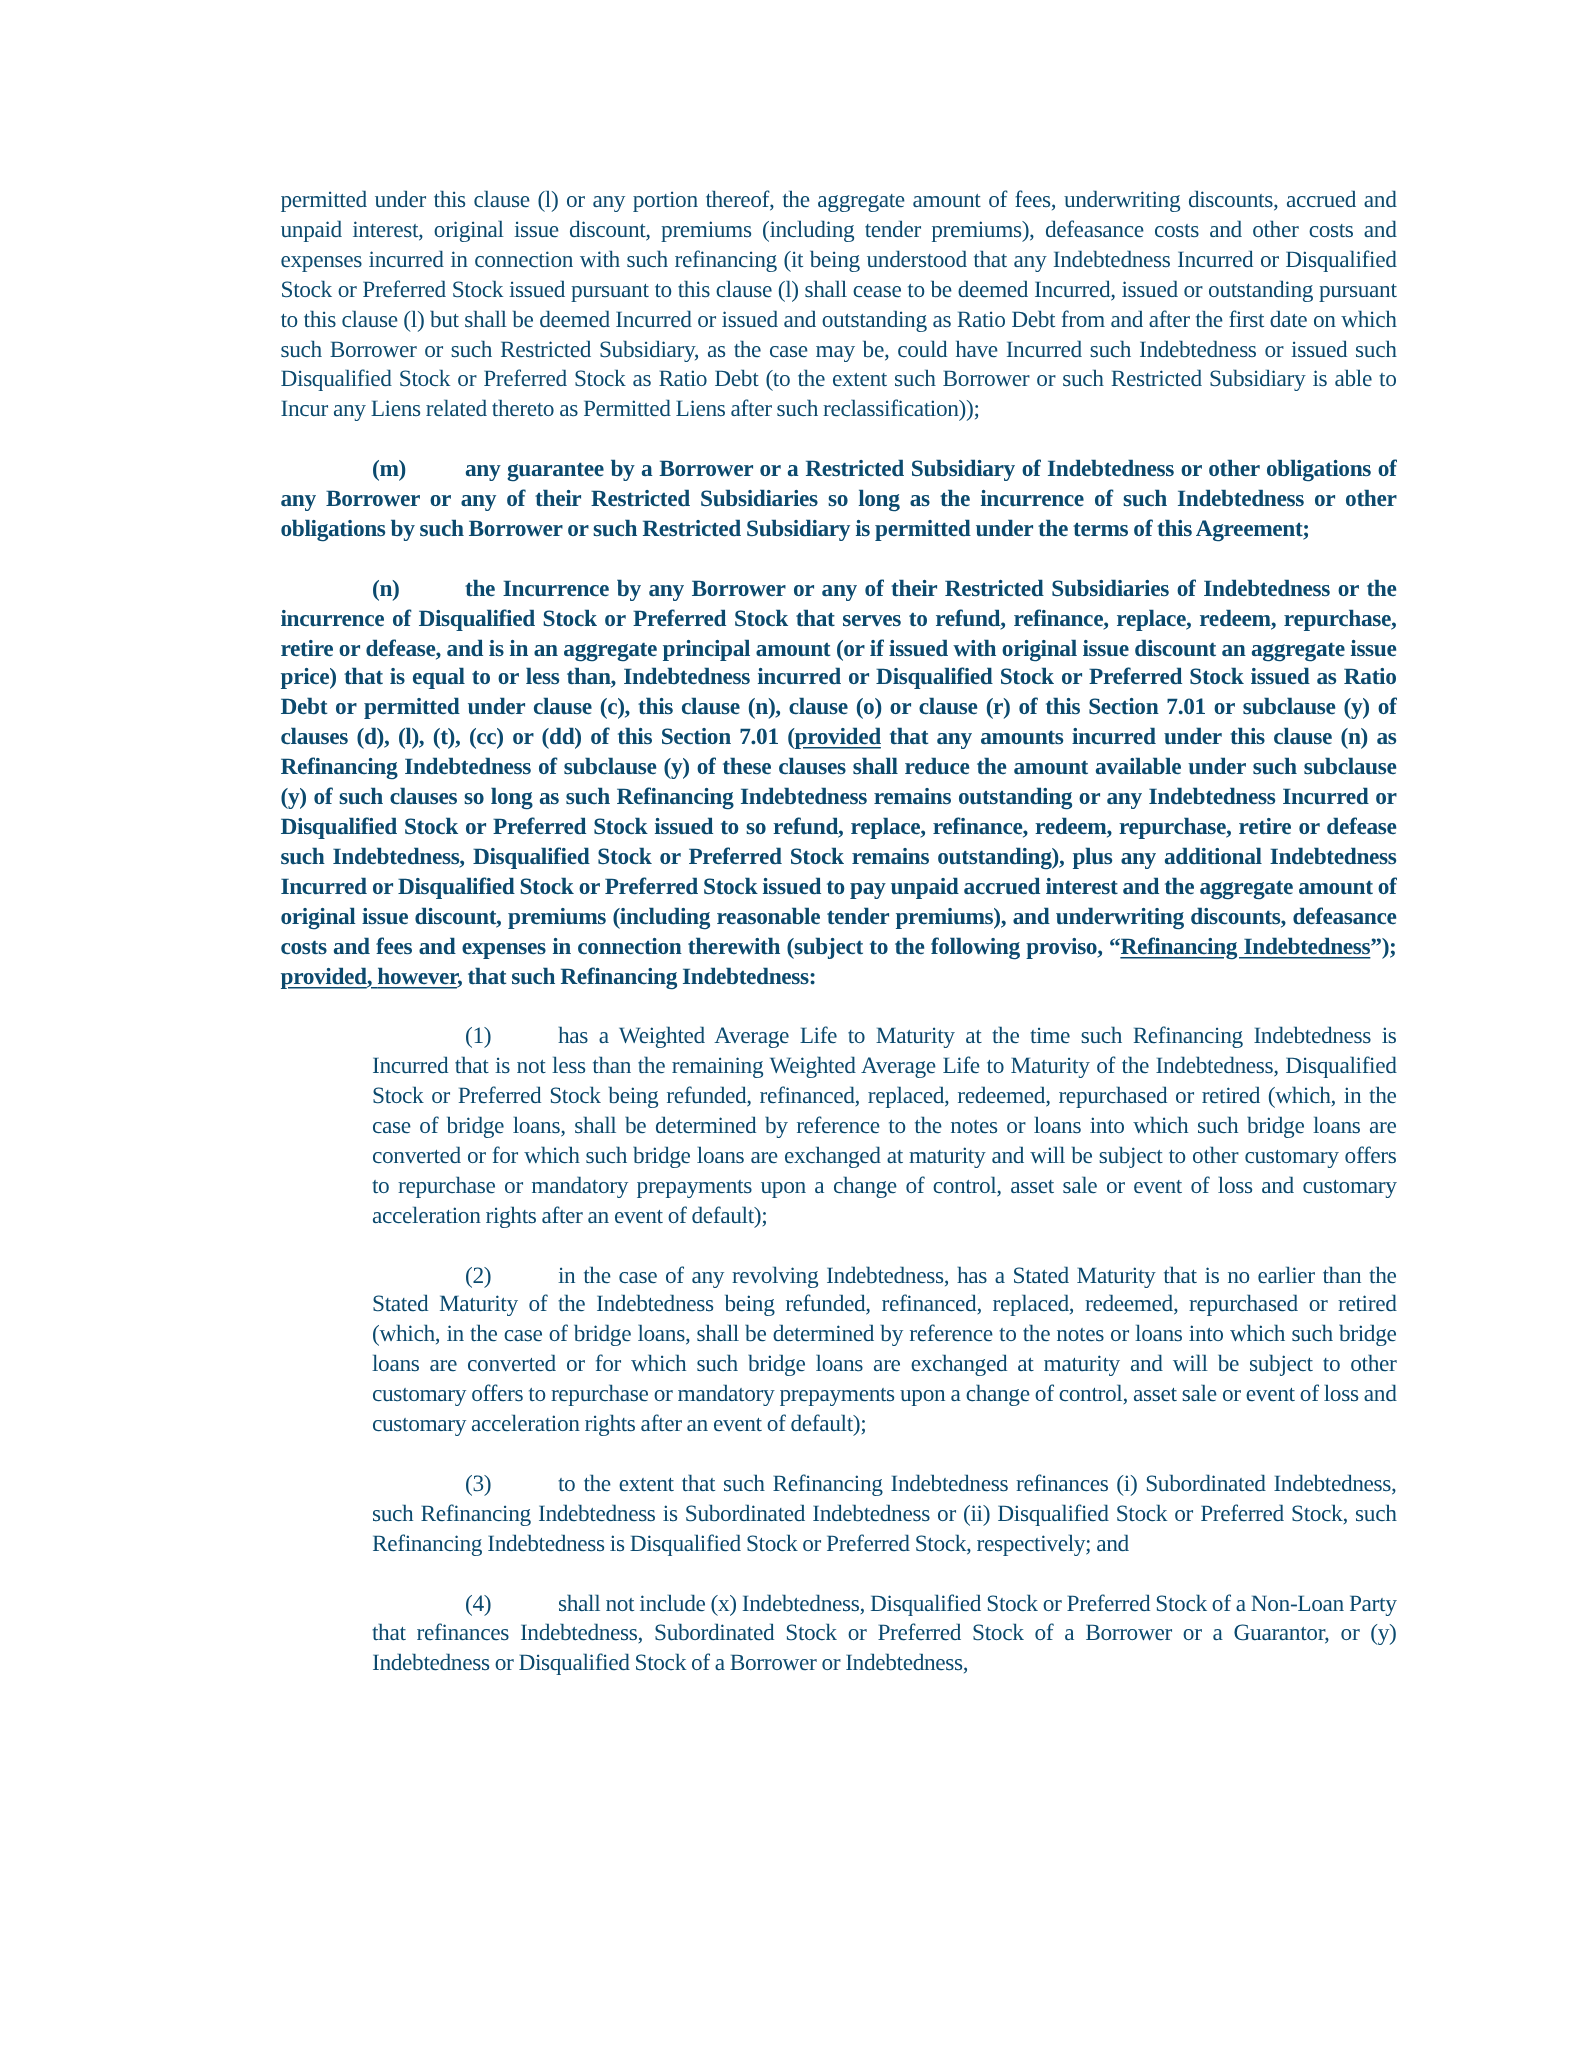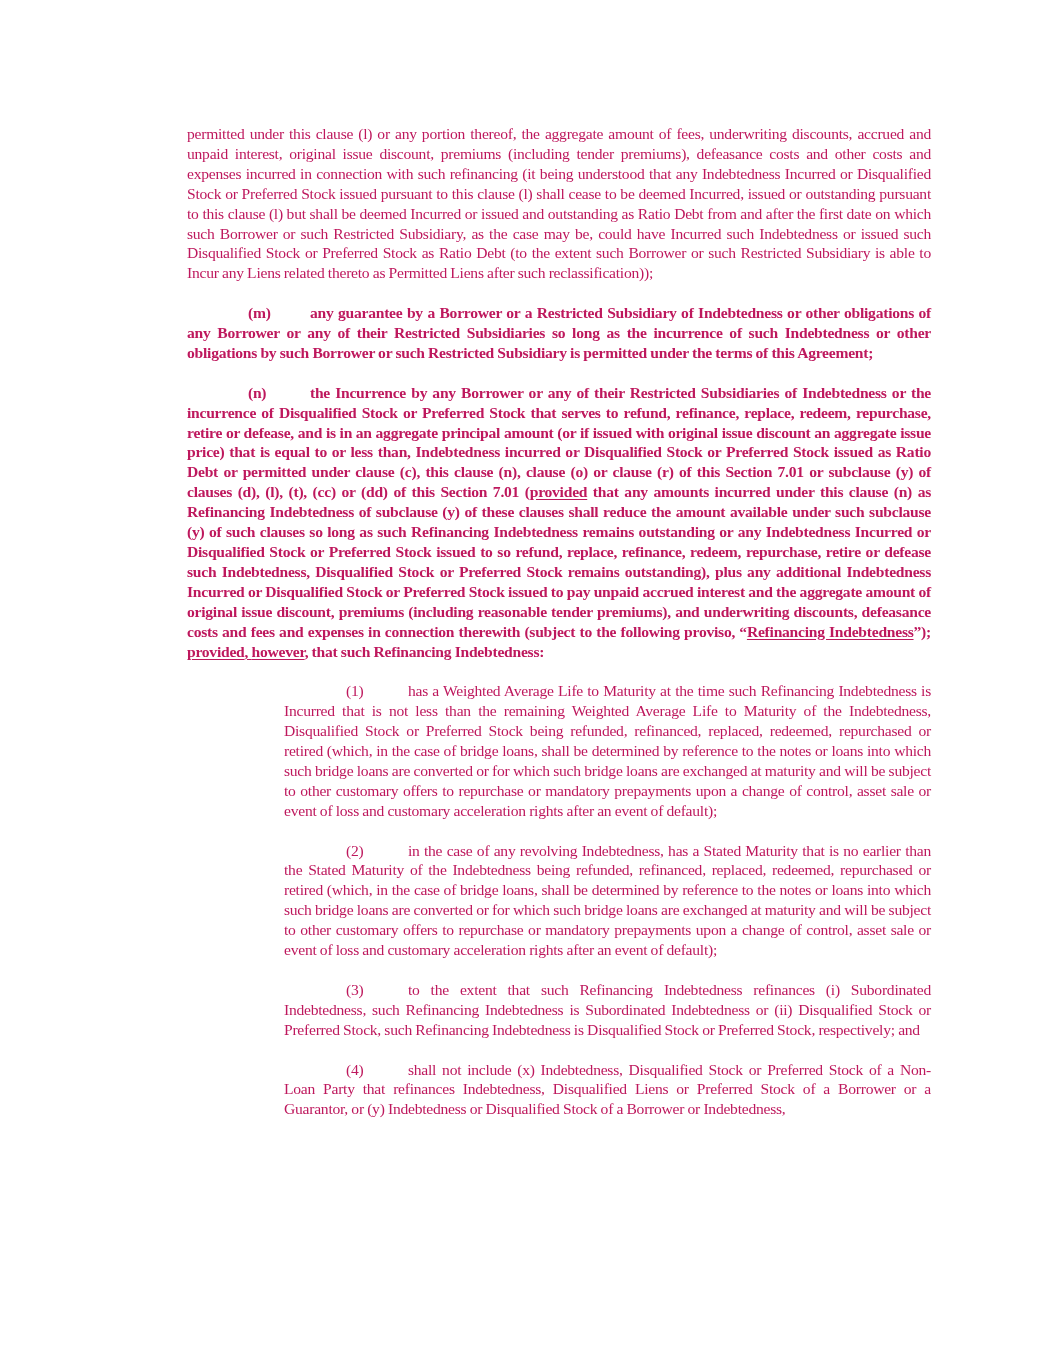--- a/index.html
+++ b/index.html
@@ -1,24 +1,24 @@
 <!DOCTYPE html>
 <html><head>
 <meta charset="utf-8">
 <style>
   html, body { margin: 0; padding: 0; background: #ffffff; }
   body { width: 1055px; height: 1365px; position: relative; overflow: hidden; }
   .page {
     position: absolute; left: 187px; top: 124px; width: 744px;
     font-family: "Liberation Serif", "DejaVu Serif", serif;
-    font-size: 15.6px; line-height: 19.9px; color: #be185d;
+    font-size: 15.6px; line-height: 19.9px; color: #0c4a6e;
     text-align: justify; letter-spacing: -0.25px; word-spacing: -0.3px;
   }
   .para { margin: 0 0 19.9px 0; }
-  .indent-sub { margin-left: 97px; }
+  .indent-sub { margin-left: 61px; }
   .lbl { display: inline-block; }
   .first-top { text-indent: 61px; font-weight: bold; }
   .first-top .lbl, .first-sub .lbl { width: 62px; text-indent: 0; }
   .first-sub { text-indent: 62px; }
   .u { text-decoration: underline; text-underline-offset: 2px; }
   .para.last { margin-bottom: 0; }
 </style>
 </head>
 <body>
 
@@ -27,16 +27,16 @@
   <p class="para">permitted under this clause (l) or any portion thereof, the aggregate amount of fees, underwriting discounts, accrued and unpaid interest, original issue discount, premiums (including tender premiums), defeasance costs and other costs and expenses incurred in connection with such refinancing (it being understood that any Indebtedness Incurred or Disqualified Stock or Preferred Stock issued pursuant to this clause (l) shall cease to be deemed Incurred, issued or outstanding pursuant to this clause (l) but shall be deemed Incurred or issued and outstanding as Ratio Debt from and after the first date on which such Borrower or such Restricted Subsidiary, as the case may be, could have Incurred such Indebtedness or issued such Disqualified Stock or Preferred Stock as Ratio Debt (to the extent such Borrower or such Restricted Subsidiary is able to Incur any Liens related thereto as Permitted Liens after such reclassification));</p>
 
   <p class="para first-top"><span class="lbl">(m)</span><span>any guarantee by a Borrower or a Restricted Subsidiary of Indebtedness or other obligations of any Borrower or any of their Restricted Subsidiaries so long as the incurrence of such Indebtedness or other obligations by such Borrower or such Restricted Subsidiary is permitted under the terms of this Agreement;</span></p>
 
   <p class="para first-top"><span class="lbl">(n)</span><span>the Incurrence by any Borrower or any of their Restricted Subsidiaries of Indebtedness or the incurrence of Disqualified Stock or Preferred Stock that serves to refund, refinance, replace, redeem, repurchase, retire or defease, and is in an aggregate principal amount (or if issued with original issue discount an aggregate issue price) that is equal to or less than, Indebtedness incurred or Disqualified Stock or Preferred Stock issued as Ratio Debt or permitted under clause (c), this clause (n), clause (o) or clause (r) of this Section 7.01 or subclause (y) of clauses (d), (l), (t), (cc) or (dd) of this Section 7.01 (</span><span class="u">provided</span><span> that any amounts incurred under this clause (n) as Refinancing Indebtedness of subclause (y) of these clauses shall reduce the amount available under such subclause (y) of such clauses so long as such Refinancing Indebtedness remains outstanding or any Indebtedness Incurred or Disqualified Stock or Preferred Stock issued to so refund, replace, refinance, redeem, repurchase, retire or defease such Indebtedness, Disqualified Stock or Preferred Stock remains outstanding), plus any additional Indebtedness Incurred or Disqualified Stock or Preferred Stock issued to pay unpaid accrued interest and the aggregate amount of original issue discount, premiums (including reasonable tender premiums), and underwriting discounts, defeasance costs and fees and expenses in connection therewith (subject to the following proviso, “</span><span class="u">Refinancing Indebtedness</span><span>”); </span><span class="u">provided</span><span class="u">, </span><span class="u">however</span><span>, that such Refinancing Indebtedness:</span></p>
 
   <div class="indent-sub">
     <p class="para first-sub"><span class="lbl">(1)</span><span>has a Weighted Average Life to Maturity at the time such Refinancing Indebtedness is Incurred that is not less than the remaining Weighted Average Life to Maturity of the Indebtedness, Disqualified Stock or Preferred Stock being refunded, refinanced, replaced, redeemed, repurchased or retired (which, in the case of bridge loans, shall be determined by reference to the notes or loans into which such bridge loans are converted or for which such bridge loans are exchanged at maturity and will be subject to other customary offers to repurchase or mandatory prepayments upon a change of control, asset sale or event of loss and customary acceleration rights after an event of default);</span></p>
     <p class="para first-sub"><span class="lbl">(2)</span><span>in the case of any revolving Indebtedness, has a Stated Maturity that is no earlier than the Stated Maturity of the Indebtedness being refunded, refinanced, replaced, redeemed, repurchased or retired (which, in the case of bridge loans, shall be determined by reference to the notes or loans into which such bridge loans are converted or for which such bridge loans are exchanged at maturity and will be subject to other customary offers to repurchase or mandatory prepayments upon a change of control, asset sale or event of loss and customary acceleration rights after an event of default);</span></p>
     <p class="para first-sub"><span class="lbl">(3)</span><span>to the extent that such Refinancing Indebtedness refinances (i) Subordinated Indebtedness, such Refinancing Indebtedness is Subordinated Indebtedness or (ii) Disqualified Stock or Preferred Stock, such Refinancing Indebtedness is Disqualified Stock or Preferred Stock, respectively; and</span></p>
-    <p class="para first-sub last"><span class="lbl">(4)</span><span>shall not include (x) Indebtedness, Disqualified Stock or Preferred Stock of a Non-Loan Party that refinances Indebtedness, Disqualified Liens or Preferred Stock of a Borrower or a Guarantor, or (y) Indebtedness or Disqualified Stock of a Borrower or Indebtedness,</span></p>
+    <p class="para first-sub last"><span class="lbl">(4)</span><span>shall not include (x) Indebtedness, Disqualified Stock or Preferred Stock of a Non-Loan Party that refinances Indebtedness, Subordinated Stock or Preferred Stock of a Borrower or a Guarantor, or (y) Indebtedness or Disqualified Stock of a Borrower or Indebtedness,</span></p>
   </div>
 
 </div>
 
 </body></html>

